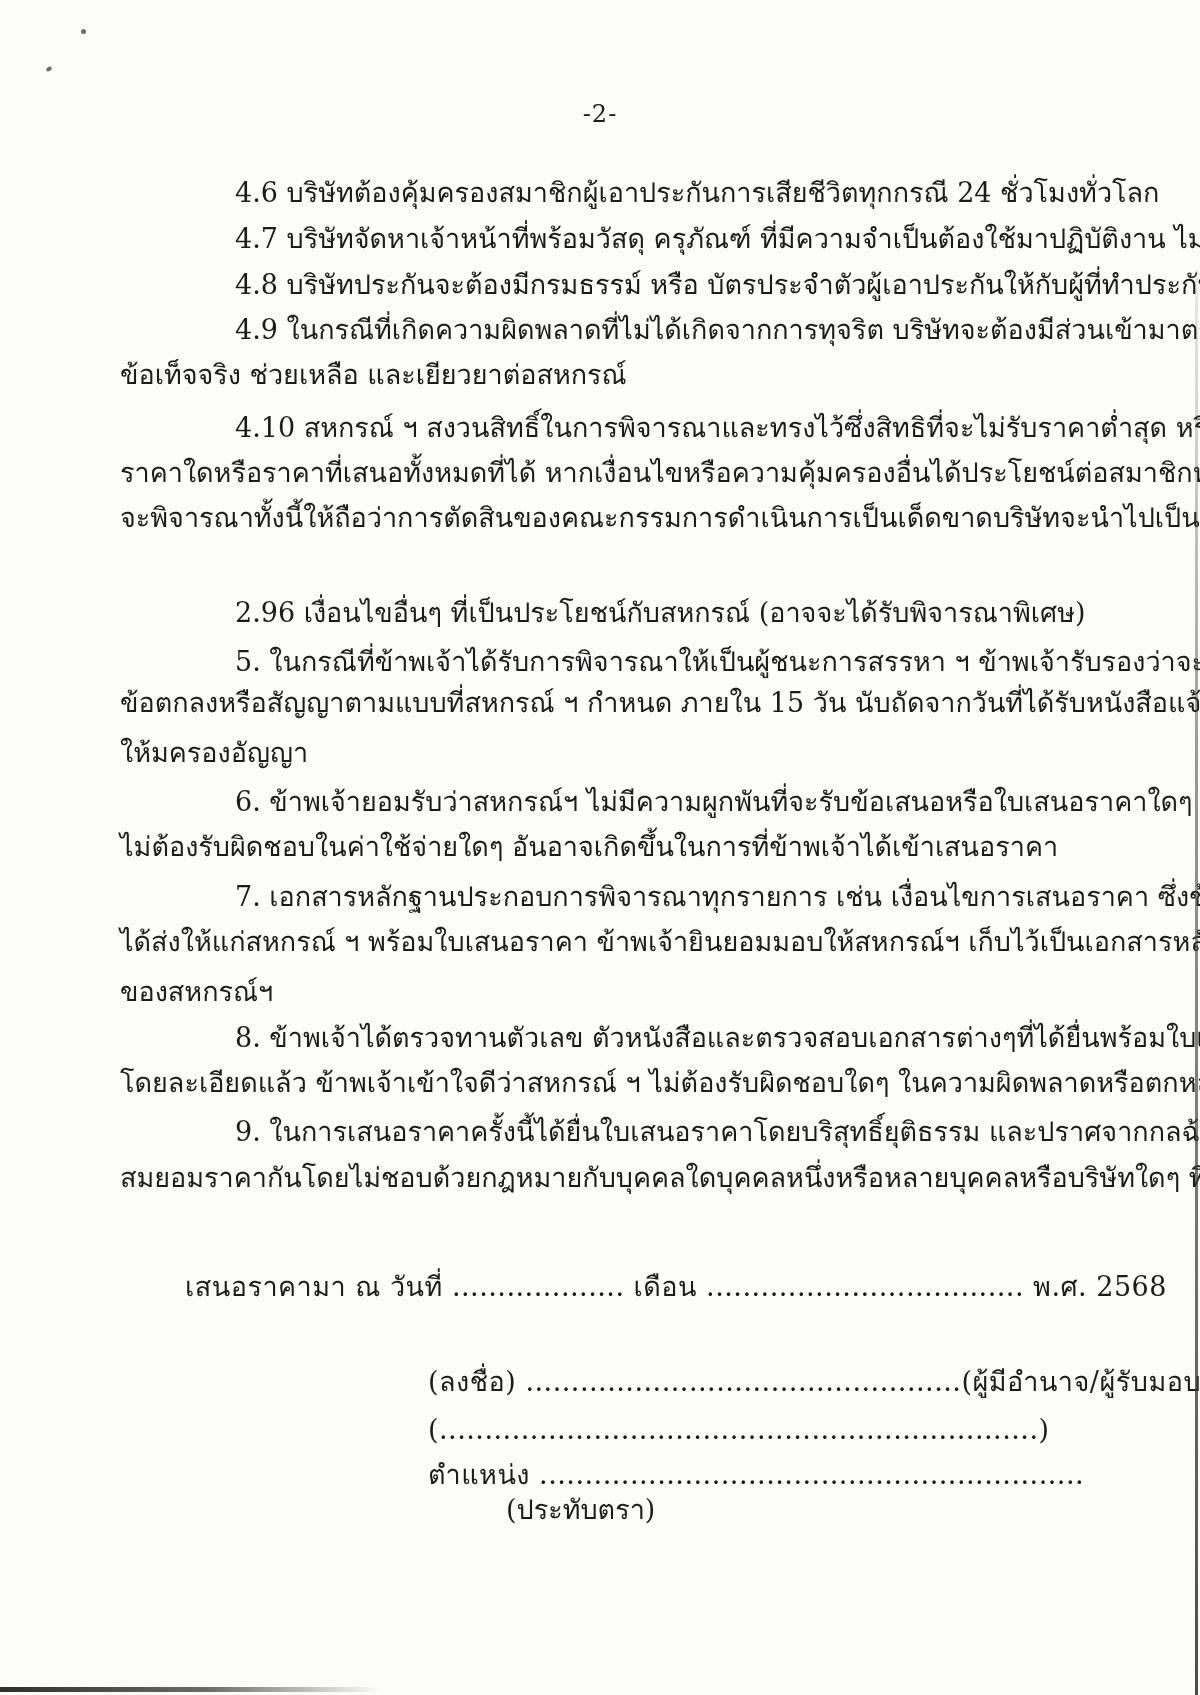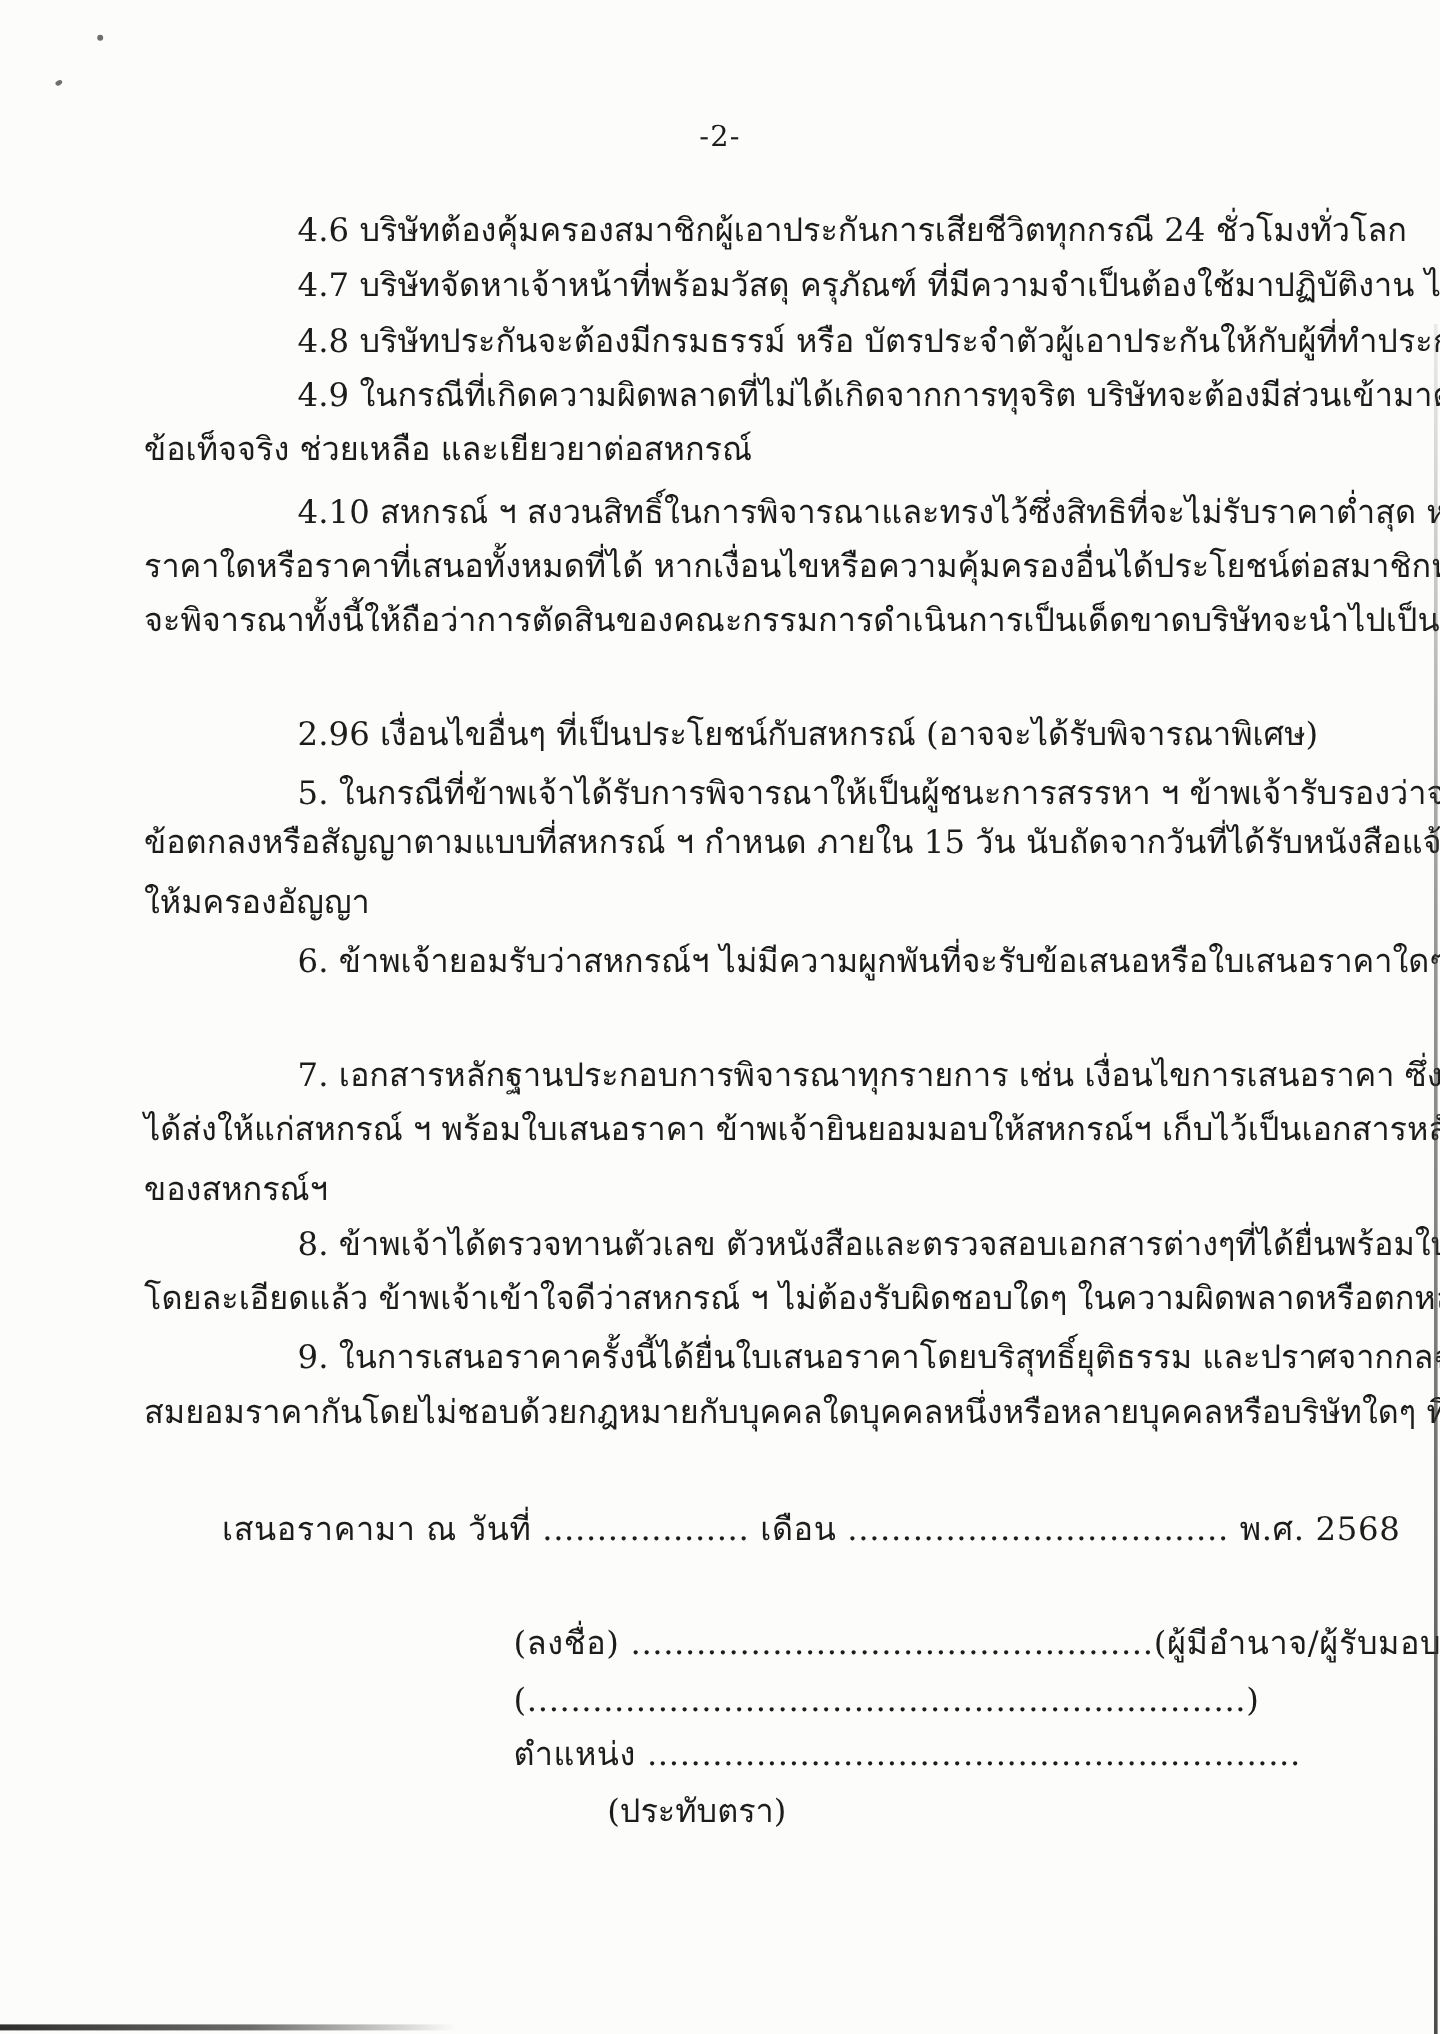--- a/index.html
+++ b/index.html
@@ -24,25 +24,25 @@
     font-size: 24px;
     letter-spacing: 1px;
   }
   .ln {
     position: absolute;
     left: 120px;
     white-space: nowrap;
     font-size: 27px;
     line-height: 36px;
   }
-  .ind  { left: 248px; text-align: center; }
+  .ind  { left: 235px; text-align: center; }
   .date { left: 185px; }
   .sig  { left: 428px; }
   .stamp{ left: 506px; }
-  .leader { letter-spacing: 0.5px; }
+  .leader { letter-spacing: 0.5px; margin-top: 12px; }
 
   
   .speck {
     position: absolute;
     width: 5px; height: 5px;
     border-radius: 50%;
     background: #4a4a4a;
     opacity: 0.8;
   }
   .speck-1 { left: 81px; top: 29px; }
@@ -80,20 +80,21 @@
   <div class="ln ind" style="top:312px">4.9 ในกรณีที่เกิดความผิดพลาดที่ไม่ได้เกิดจากการทุจริต บริษัทจะต้องมีส่วนเข้ามาตรวจสอบ</div>
   <div class="ln" style="top:357px">ข้อเท็จจริง ช่วยเหลือ และเยียวยาต่อสหกรณ์</div>
   <div class="ln ind" style="top:410px">4.10 สหกรณ์ ฯ สงวนสิทธิ์ในการพิจารณาและทรงไว้ซึ่งสิทธิที่จะไม่รับราคาต่ำสุด หรือราคาหนึ่ง</div>
   <div class="ln" style="top:455px">ราคาใดหรือราคาที่เสนอทั้งหมดที่ได้ หากเงื่อนไขหรือความคุ้มครองอื่นได้ประโยชน์ต่อสมาชิกหรือสุดแต่</div>
   <div class="ln" style="top:500px">จะพิจารณาทั้งนี้ให้ถือว่าการตัดสินของคณะกรรมการดำเนินการเป็นเด็ดขาดบริษัทจะนำไปเป็นเหตุแห่งการ</div>
   <div class="ln ind" style="top:595px">2.96 เงื่อนไขอื่นๆ ที่เป็นประโยชน์กับสหกรณ์ (อาจจะได้รับพิจารณาพิเศษ)</div>
   <div class="ln ind" style="top:644px">5. ในกรณีที่ข้าพเจ้าได้รับการพิจารณาให้เป็นผู้ชนะการสรรหา ฯ ข้าพเจ้ารับรองว่าจะทำบันทึก</div>
   <div class="ln" style="top:685px">ข้อตกลงหรือสัญญาตามแบบที่สหกรณ์ ฯ กำหนด ภายใน 15 วัน นับถัดจากวันที่ได้รับหนังสือแจ้งจากสหกรณ์</div>
   <div class="ln" style="top:735px">ให้มครองอัญญา</div>
   <div class="ln ind" style="top:784px">6. ข้าพเจ้ายอมรับว่าสหกรณ์ฯ ไม่มีความผูกพันที่จะรับข้อเสนอหรือใบเสนอราคาใดๆ รวมทั้ง</div>
+  <div class="ln" style="top:829px">ไม่ต้องรับผิดชอบในค่าใช้จ่ายใดๆ อันอาจเกิดขึ้นในการที่ข้าพเจ้าได้เข้าเสนอราคา</div>
   <div class="ln ind" style="top:879px">7. เอกสารหลักฐานประกอบการพิจารณาทุกรายการ เช่น เงื่อนไขการเสนอราคา ซึ่งข้าพเจ้า</div>
   <div class="ln" style="top:924px">ได้ส่งให้แก่สหกรณ์ ฯ พร้อมใบเสนอราคา ข้าพเจ้ายินยอมมอบให้สหกรณ์ฯ เก็บไว้เป็นเอกสารหลักฐาน</div>
   <div class="ln" style="top:974px">ของสหกรณ์ฯ</div>
   <div class="ln ind" style="top:1020px">8. ข้าพเจ้าได้ตรวจทานตัวเลข ตัวหนังสือและตรวจสอบเอกสารต่างๆที่ได้ยื่นพร้อมใบเสนอราคานี้</div>
   <div class="ln" style="top:1065px">โดยละเอียดแล้ว ข้าพเจ้าเข้าใจดีว่าสหกรณ์ ฯ ไม่ต้องรับผิดชอบใดๆ ในความผิดพลาดหรือตกหล่น</div>
   <div class="ln ind" style="top:1114px">9. ในการเสนอราคาครั้งนี้ได้ยื่นใบเสนอราคาโดยบริสุทธิ์ยุติธรรม และปราศจากกลฉ้อฉล หรือการ</div>
   <div class="ln" style="top:1160px">สมยอมราคากันโดยไม่ชอบด้วยกฎหมายกับบุคคลใดบุคคลหนึ่งหรือหลายบุคคลหรือบริษัทใดๆ ที่ได้ยื่น</div>
 
   <div class="ln date leader" style="top:1257px">เสนอราคามา ณ วันที่ ................... เดือน ................................... พ.ศ. 2568</div>
   <div class="ln sig leader" style="top:1352px">(ลงชื่อ) ................................................(ผู้มีอำนาจ/ผู้รับมอบอำนาจ)</div>

